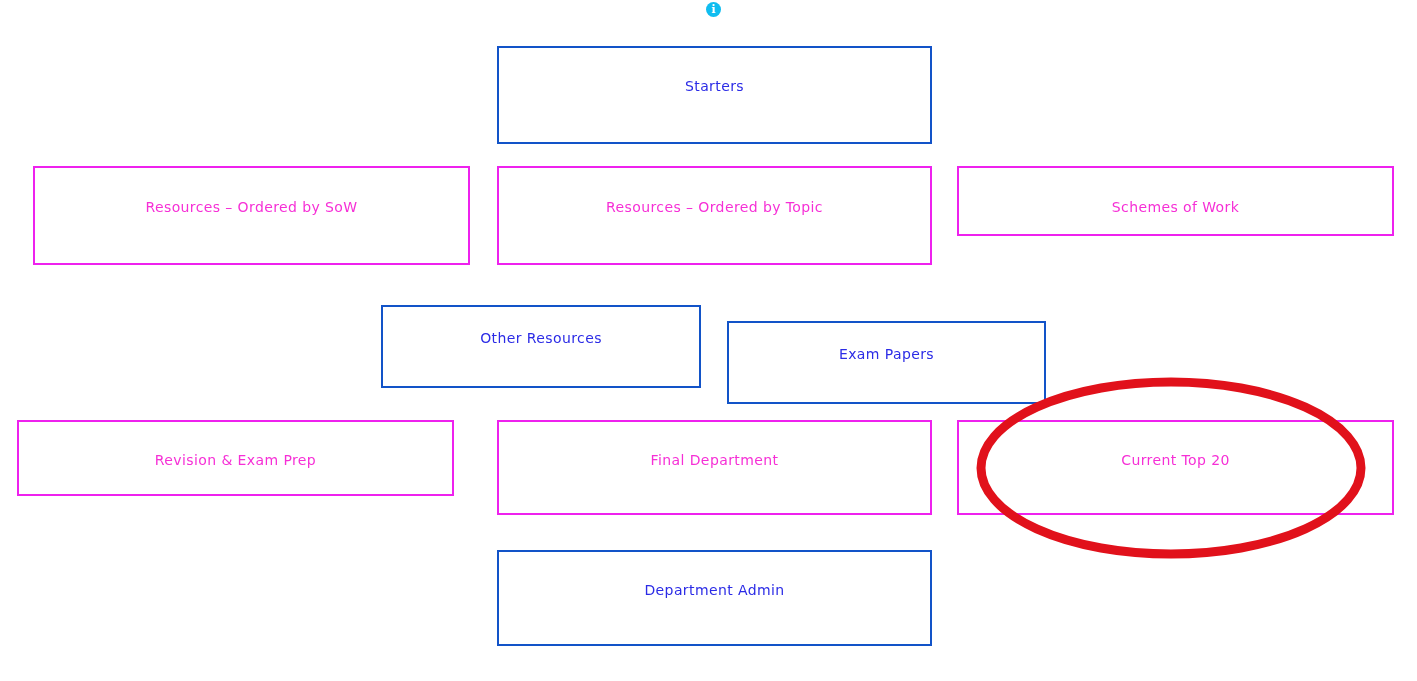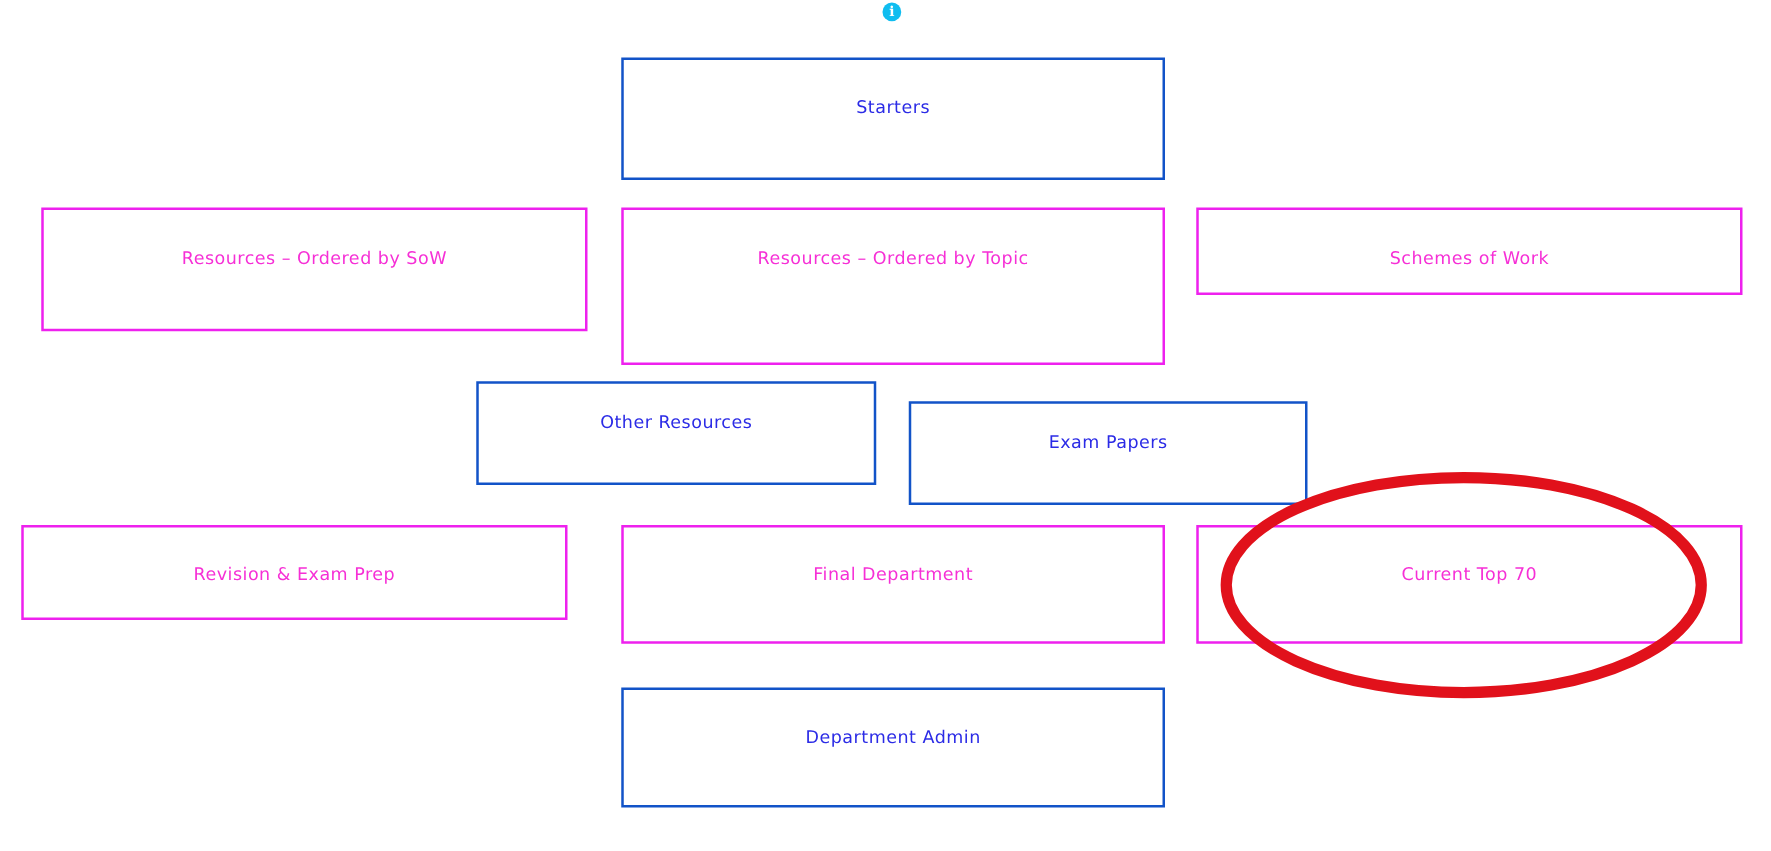--- a/index.html
+++ b/index.html
@@ -93,40 +93,40 @@
 
   <div class="info-badge" style="left: 706px; top: 2px; width: 15px; height: 15px; line-height: 15px; background: rgb(16, 189, 240);">i</div>
 
   <div id="tiles-host">
       <div class="tile blue" style="left: 497px; top: 46px; width: 435px; height: 98px;">
         <div class="tile-label" style="top: 30px;">Starters</div>
       </div>
       <div class="tile pink" style="left: 33px; top: 166px; width: 437px; height: 99px;">
         <div class="tile-label" style="top: 31px;">Resources – Ordered by SoW</div>
       </div>
-      <div class="tile pink" style="left: 497px; top: 166px; width: 435px; height: 126px;">
+      <div class="tile pink" style="left: 497px; top: 166px; width: 435px; height: 99px;">
         <div class="tile-label" style="top: 31px;">Resources – Ordered by Topic</div>
       </div>
       <div class="tile pink" style="left: 957px; top: 166px; width: 437px; height: 70px;">
         <div class="tile-label" style="top: 31px;">Schemes of Work</div>
       </div>
       <div class="tile blue" style="left: 381px; top: 305px; width: 320px; height: 83px;">
         <div class="tile-label" style="top: 23px;">Other Resources</div>
       </div>
       <div class="tile blue" style="left: 727px; top: 321px; width: 319px; height: 83px;">
         <div class="tile-label" style="top: 23px;">Exam Papers</div>
       </div>
       <div class="tile pink" style="left: 17px; top: 420px; width: 437px; height: 76px;">
         <div class="tile-label" style="top: 30px;">Revision &amp; Exam Prep</div>
       </div>
       <div class="tile pink" style="left: 497px; top: 420px; width: 435px; height: 95px;">
         <div class="tile-label" style="top: 30px;">Final Department</div>
       </div>
       <div class="tile pink" style="left: 957px; top: 420px; width: 437px; height: 95px;">
-        <div class="tile-label" style="top: 30px;">Current Top 70</div>
+        <div class="tile-label" style="top: 30px;">Current Top 20</div>
       </div>
       <div class="tile blue" style="left: 497px; top: 550px; width: 435px; height: 96px; padding-left: 28px;">
         <div class="tile-label" style="top: 30px;">Department Admin</div>
       </div>
     </div>
 
   <svg class="highlight-ellipse" id="highlight-svg" width="1417" height="681" viewBox="0 0 1417 681">
     <ellipse id="highlight-ellipse-shape" cx="1171" cy="468" rx="190" ry="86" stroke="#e1111b" stroke-width="9" fill="none"></ellipse>
   </svg>
 

